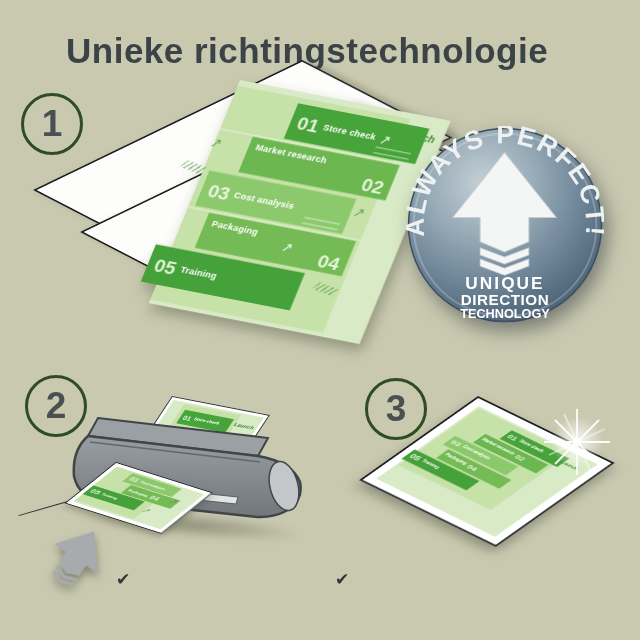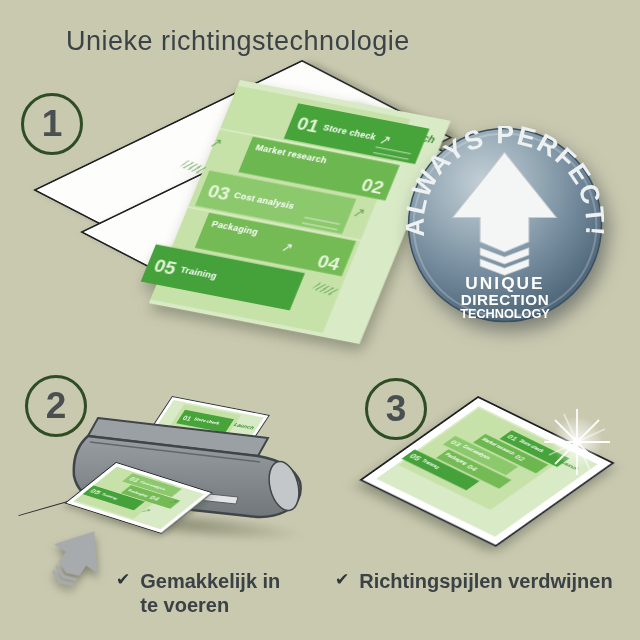--- a/index.html
+++ b/index.html
@@ -1,18 +1,18 @@
 <!DOCTYPE html>
 <html><head>
 <meta charset="utf-8">
 <style>
   html,body{margin:0;padding:0;}
   body{width:640px;height:640px;background:#c9c9b0;font-family:"Liberation Sans",sans-serif;position:relative;overflow:hidden;}
   
-  .title{position:absolute;left:66px;top:8px;width:560px;font-size:27px;font-weight:400;color:#3b4347;letter-spacing:.5px;}
+  .title{position:absolute;left:66px;top:8px;width:560px;font-size:35px;font-weight:700;color:#3b4347;letter-spacing:.5px;}
   
   .step-circle{position:absolute;width:56px;height:56px;border:3px solid #2e4d24;border-radius:50%;
     display:flex;align-items:center;justify-content:center;font-size:37px;font-weight:700;color:#4a4f52;background:transparent;}
   .c1{left:21px;top:93px;}
   .c2{left:25px;top:375px;}
   .c3{left:365px;top:378px;}
   
   .sheet{position:absolute;width:295px;height:165px;background:#fdfdfb;border:2px solid #1f2325;transform-origin:0 0;
     transform:matrix(0.90,-0.435,0.89,0.46,0,0);}
   .sheet-back{left:33px;top:190px;filter:drop-shadow(3px 5px 5px rgba(70,72,52,.35));}
@@ -267,23 +267,19 @@
     <line x1="15" y1="15" x2="59" y2="59"></line>
     <line x1="15" y1="59" x2="59" y2="15"></line>
     <line x1="24" y1="9" x2="50" y2="65" opacity=".5"></line>
     <line x1="9" y1="50" x2="65" y2="24" opacity=".5"></line>
   </g>
   <circle cx="37" cy="37" r="4" fill="#fff"></circle>
 </svg>
 
 <div class="caption cap1">
   <span class="check">✔</span>
-  <span class="lines">
-    <span>Gemakkelijk in</span><br>
-    <span>te voeren</span>
-  </span>
 </div>
 <div class="caption cap2">
   <span class="check">✔</span>
   <span class="lines">
-    <span>Richtingspijlen verdwijnen</span><br>
+    <br>
   </span>
 </div>
 
 </body></html>

